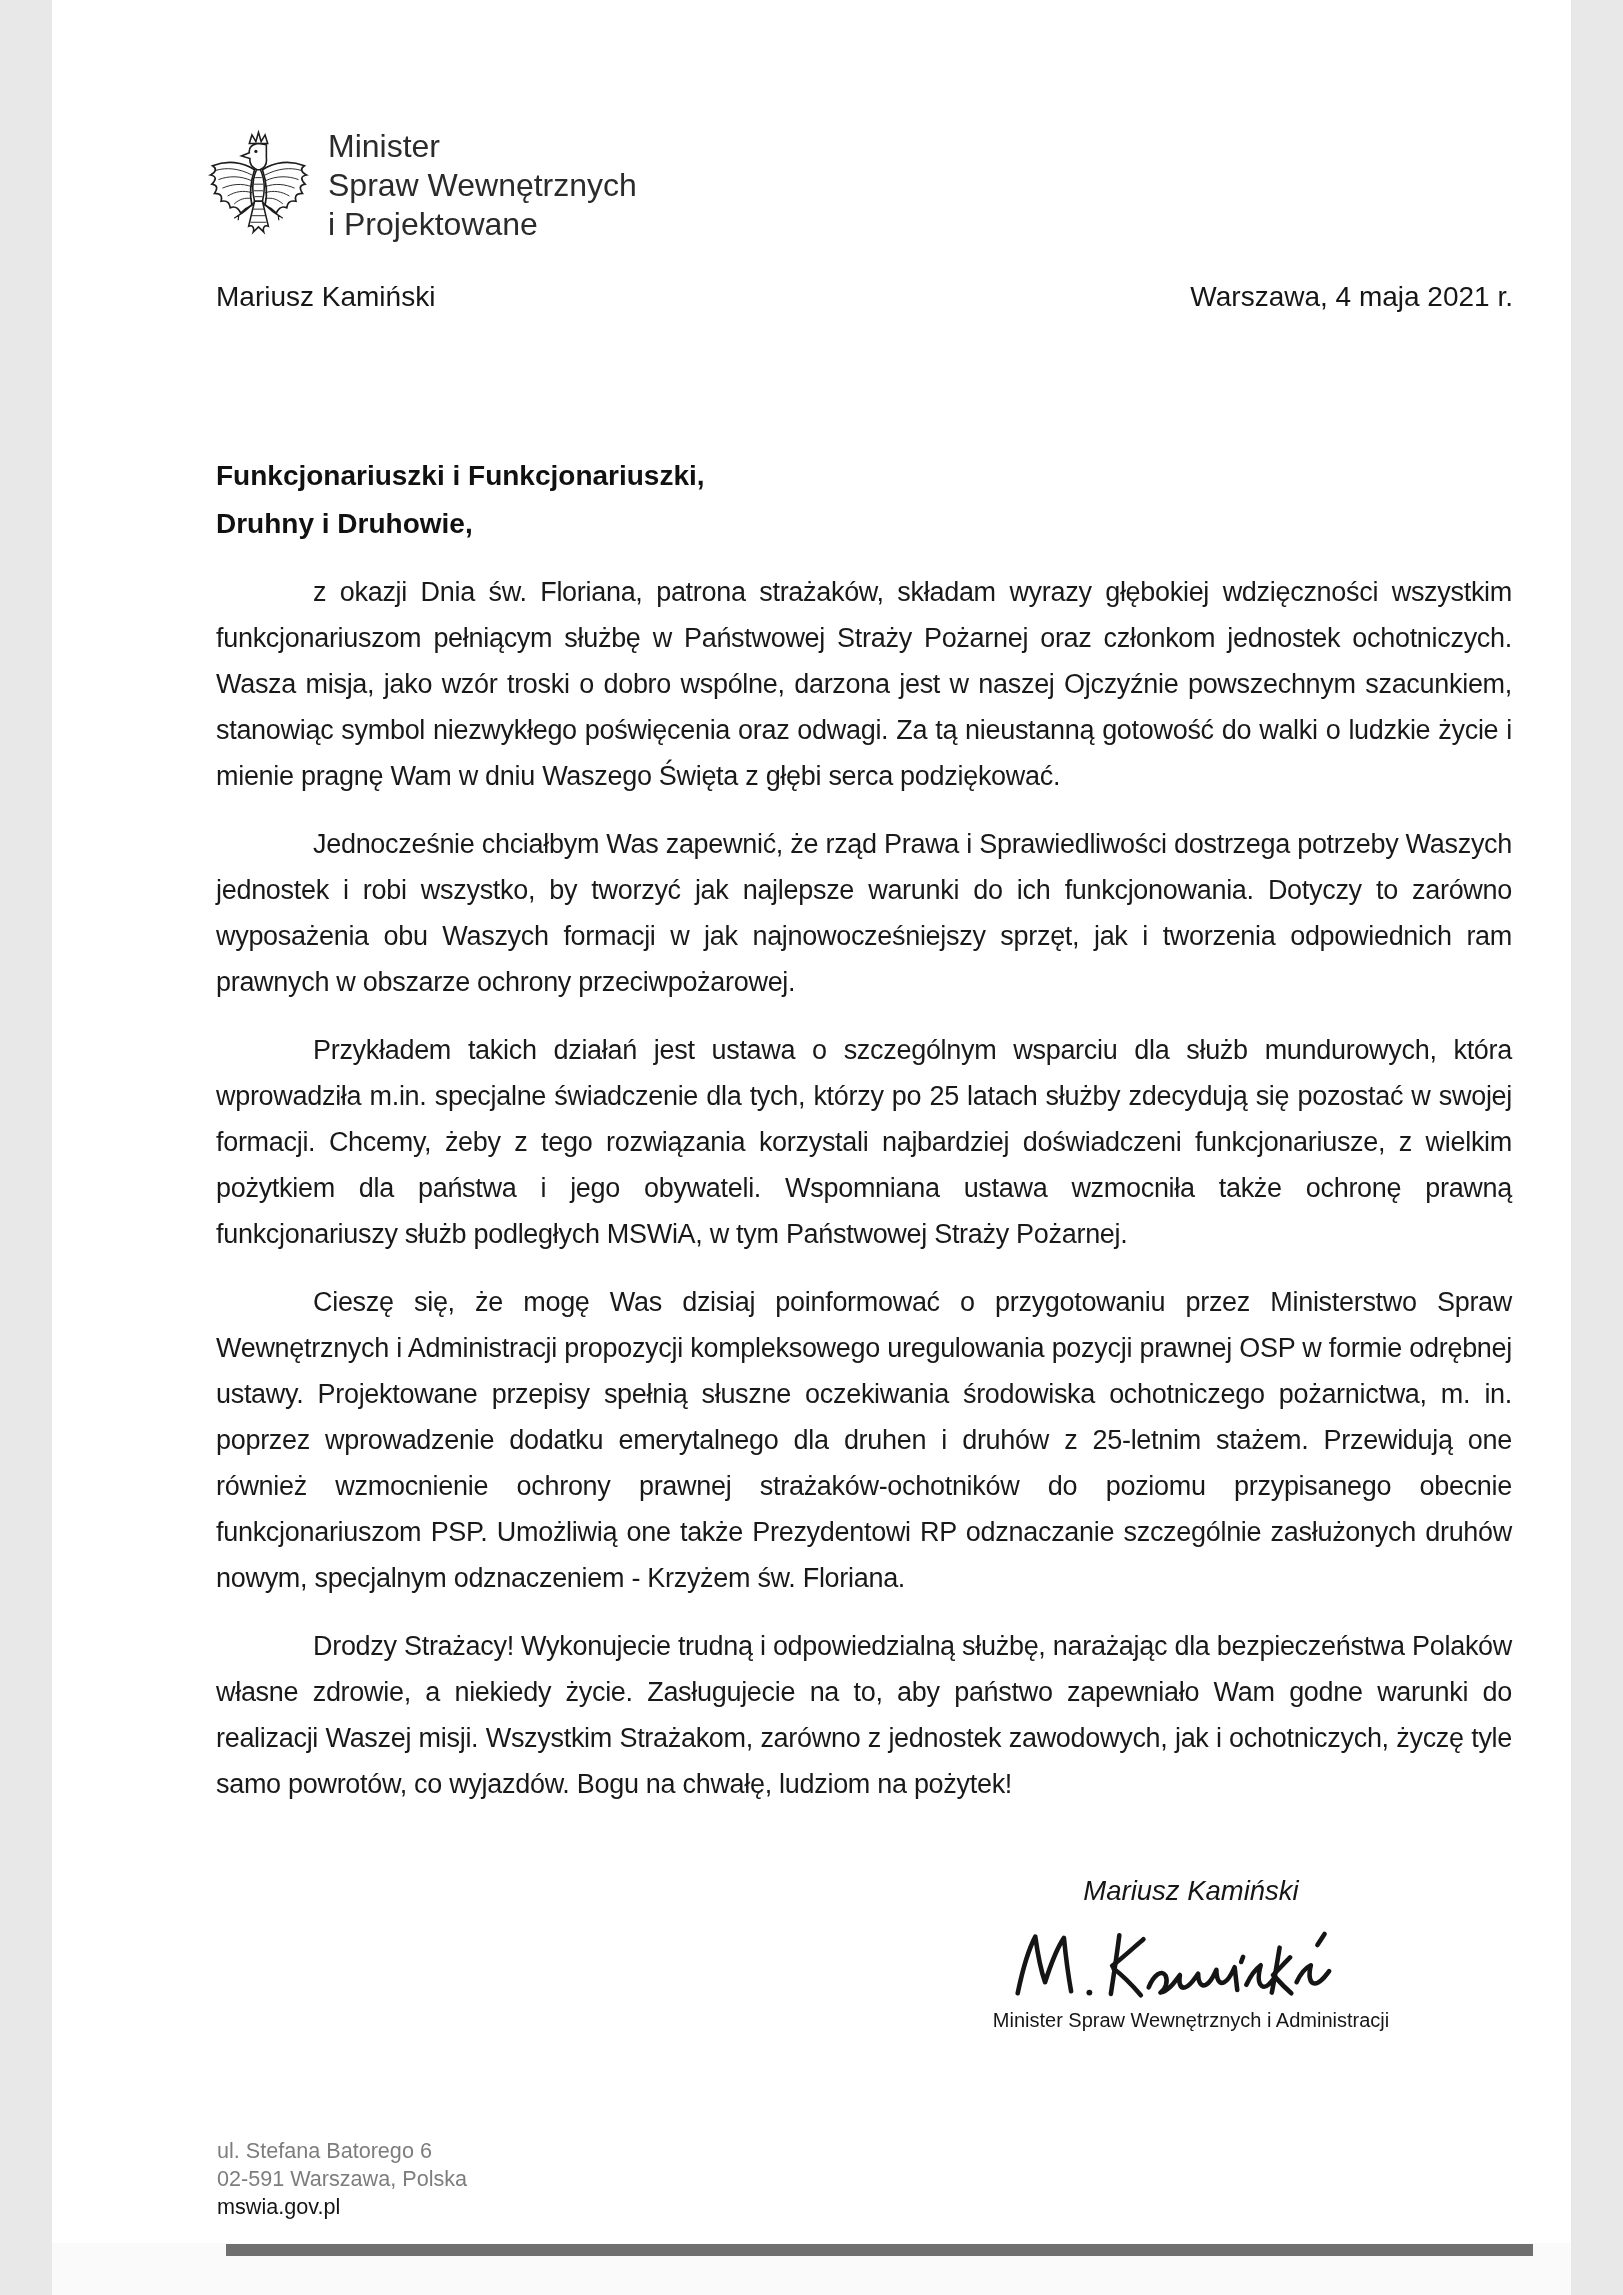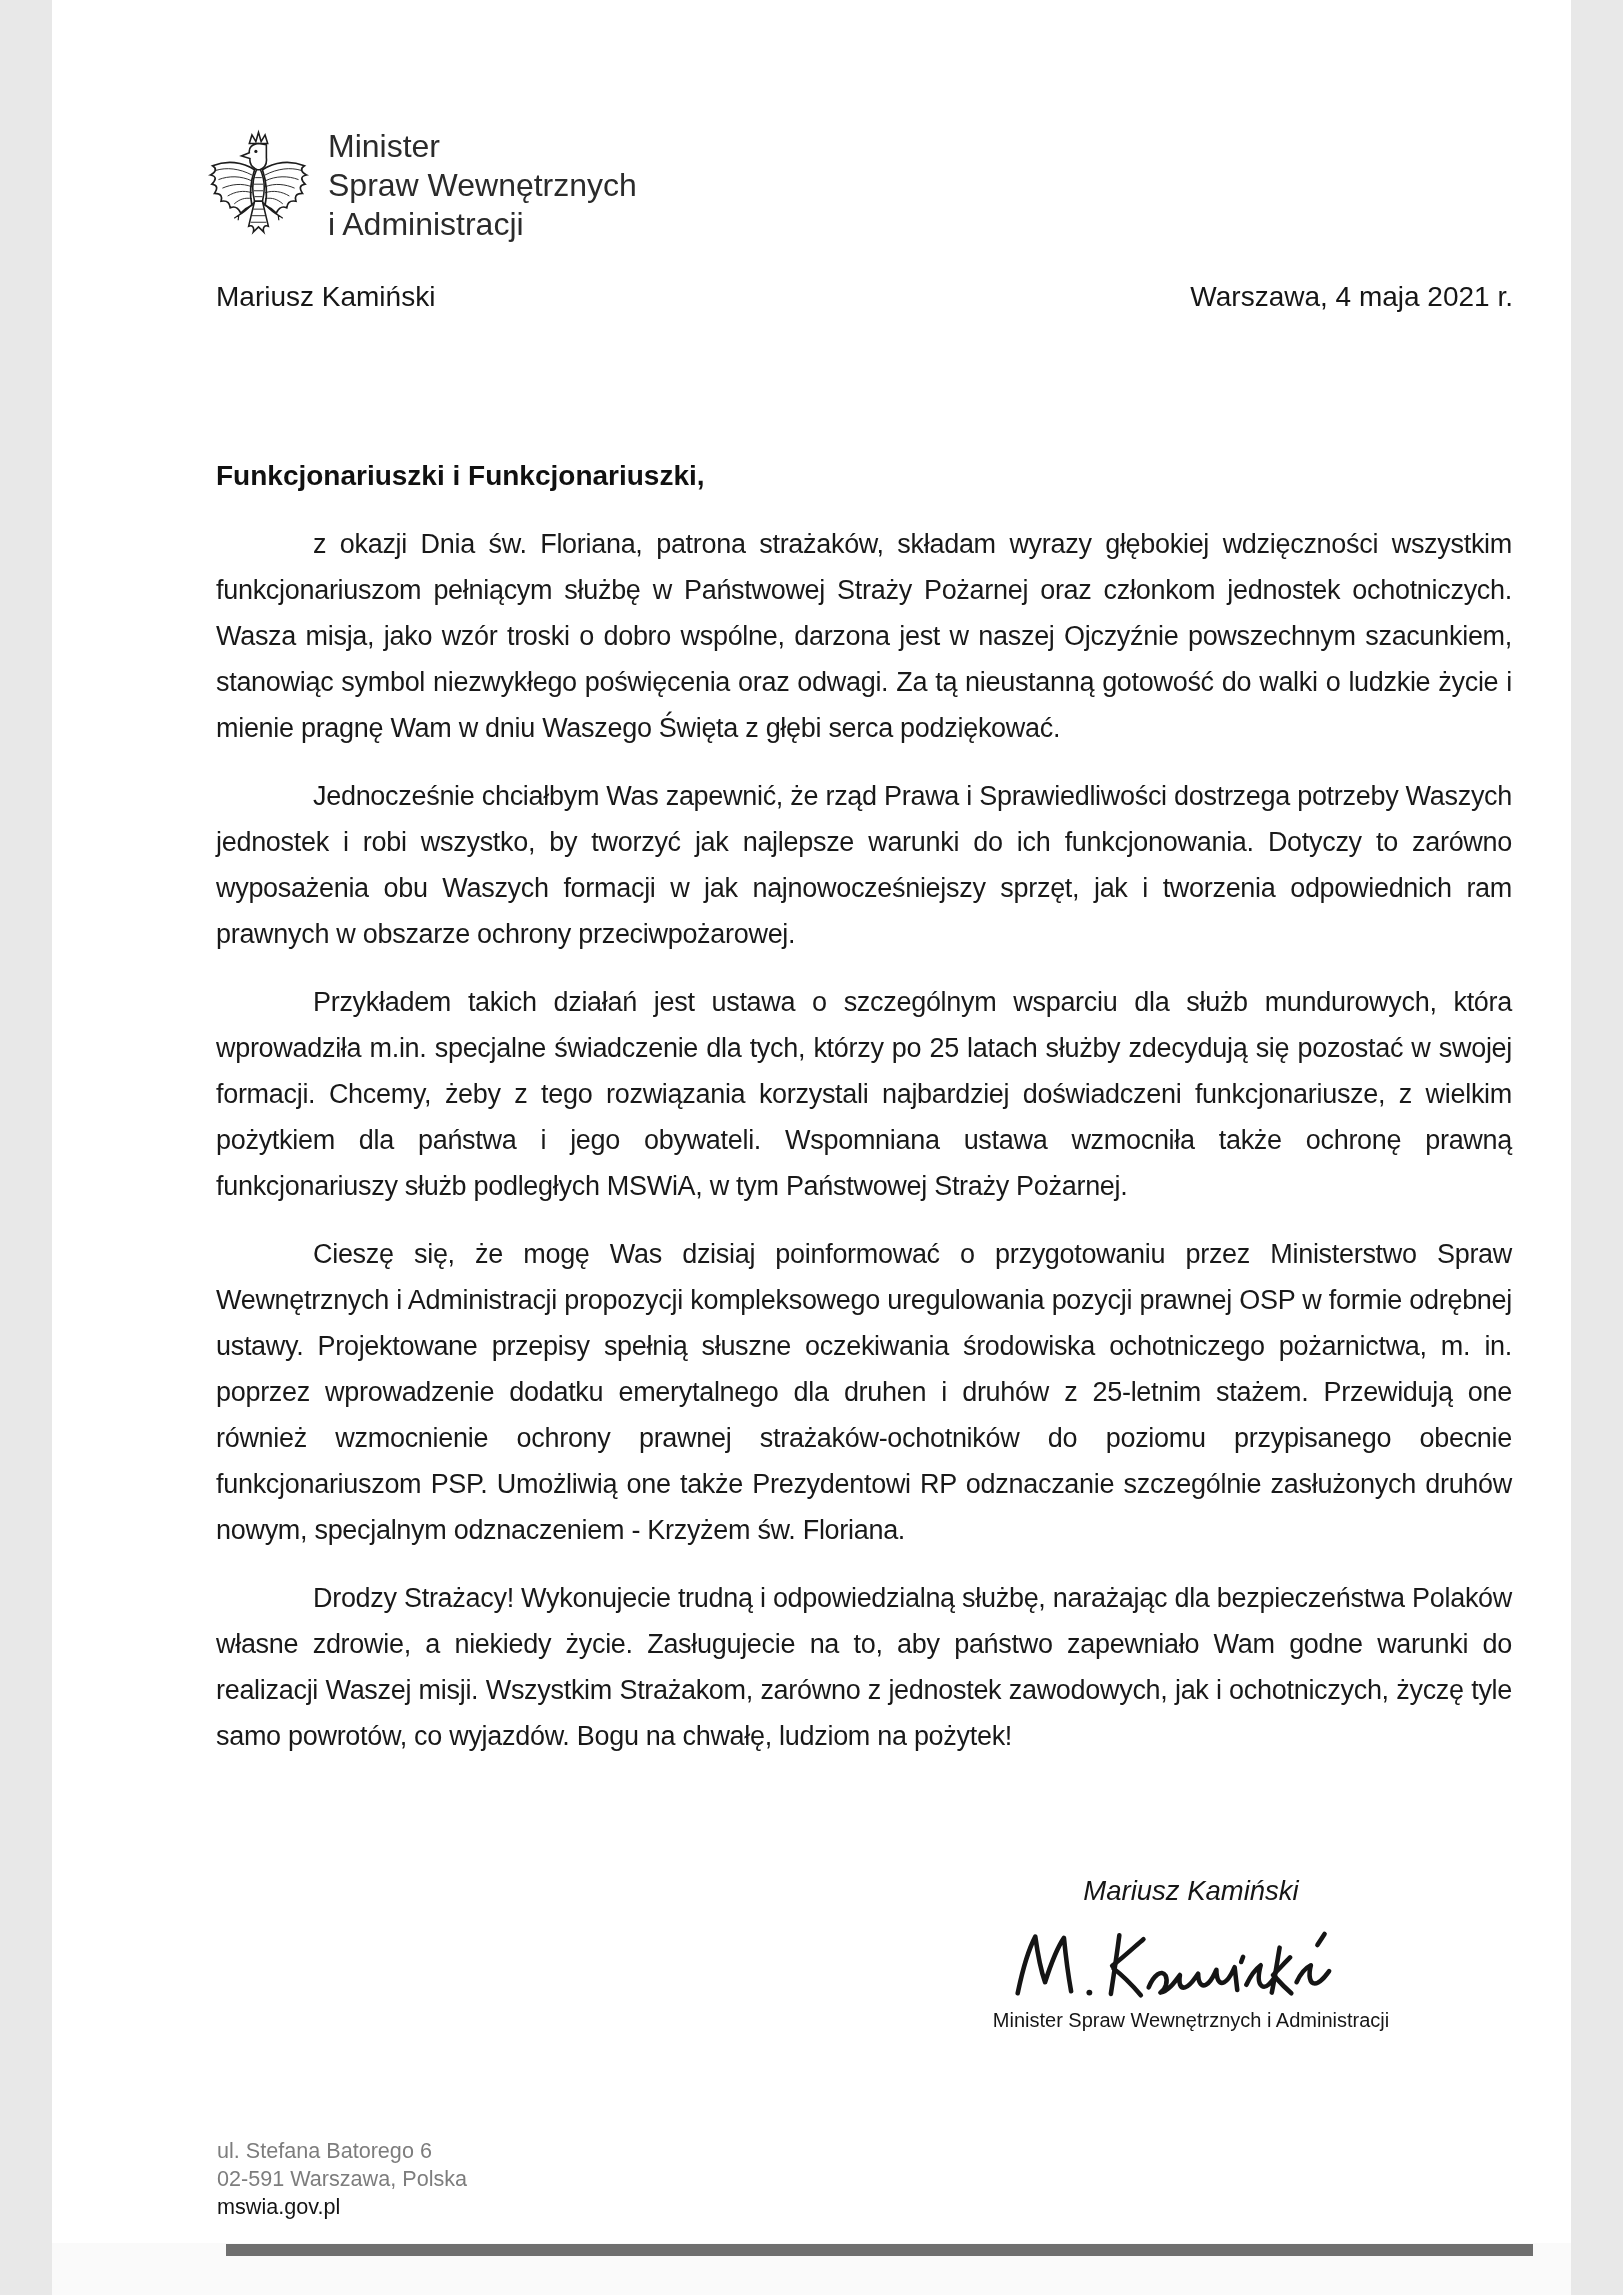--- a/index.html
+++ b/index.html
@@ -74,31 +74,32 @@
       <path d="M72 122 L88 122 M70 132 L90 132 M68 142 L92 142" stroke-width="1.4"></path>
 
       <path d="M73 112 C65 120 59 127 50 131 M87 112 C95 120 101 127 110 131" stroke-width="2.4"></path>
       <path d="M50 131 L43 136 M50 131 L49 139 M110 131 L117 136 M110 131 L111 139" stroke-width="1.8"></path>
     </svg>
   </div>
 
   <div class="ministry">
     <span>Minister</span>
     <span>Spraw Wewnętrznych</span>
-    <span>i Administracji</span>
+    <span>i Projektowane</span>
   </div>
 
   <div class="sender-row">
     <span>Mariusz Kamiński</span>
     <span>Warszawa, 4 maja 2021 r.</span>
   </div>
 
   <div class="letter-body">
     <div class="salutation">
       <div>Funkcjonariuszki i Funkcjonariuszki,</div>
+      <div>Druhny i Druhowie,</div>
     </div>
     <p>z okazji Dnia św. Floriana, patrona strażaków, składam wyrazy głębokiej wdzięczności wszystkim funkcjonariuszom pełniącym służbę w Państwowej Straży Pożarnej oraz członkom jednostek ochotniczych. Wasza misja, jako wzór troski o dobro wspólne, darzona jest w naszej Ojczyźnie powszechnym szacunkiem, stanowiąc symbol niezwykłego poświęcenia oraz odwagi. Za tą nieustanną gotowość do walki o ludzkie życie i mienie pragnę Wam w dniu Waszego Święta z głębi serca podziękować.</p>
     <p>Jednocześnie chciałbym Was zapewnić, że rząd Prawa i Sprawiedliwości dostrzega potrzeby Waszych jednostek i robi wszystko, by tworzyć jak najlepsze warunki do ich funkcjonowania. Dotyczy to zarówno wyposażenia obu Waszych formacji w jak najnowocześniejszy sprzęt, jak i tworzenia odpowiednich ram prawnych w obszarze ochrony przeciwpożarowej.</p>
     <p>Przykładem takich działań jest ustawa o szczególnym wsparciu dla służb mundurowych, która wprowadziła m.in. specjalne świadczenie dla tych, którzy po 25 latach służby zdecydują się pozostać w swojej formacji. Chcemy, żeby z tego rozwiązania korzystali najbardziej doświadczeni funkcjonariusze, z wielkim pożytkiem dla państwa i jego obywateli. Wspomniana ustawa wzmocniła także ochronę prawną funkcjonariuszy służb podległych MSWiA, w tym Państwowej Straży Pożarnej.</p>
     <p>Cieszę się, że mogę Was dzisiaj poinformować o przygotowaniu przez Ministerstwo Spraw Wewnętrznych i Administracji propozycji kompleksowego uregulowania pozycji prawnej OSP w formie odrębnej ustawy. Projektowane przepisy spełnią słuszne oczekiwania środowiska ochotniczego pożarnictwa, m. in. poprzez wprowadzenie dodatku emerytalnego dla druhen i druhów z 25-letnim stażem. Przewidują one również wzmocnienie ochrony prawnej strażaków-ochotników do poziomu przypisanego obecnie funkcjonariuszom PSP. Umożliwią one także Prezydentowi RP odznaczanie szczególnie zasłużonych druhów nowym, specjalnym odznaczeniem - Krzyżem św. Floriana.</p>
     <p>Drodzy Strażacy! Wykonujecie trudną i odpowiedzialną służbę, narażając dla bezpieczeństwa Polaków własne zdrowie, a niekiedy życie. Zasługujecie na to, aby państwo zapewniało Wam godne warunki do realizacji Waszej misji. Wszystkim Strażakom, zarówno z jednostek zawodowych, jak i ochotniczych, życzę tyle samo powrotów, co wyjazdów. Bogu na chwałę, ludziom na pożytek!</p>
   </div>
 
   <div class="sign-block">
     <div class="sign-name">Mariusz Kamiński</div>

